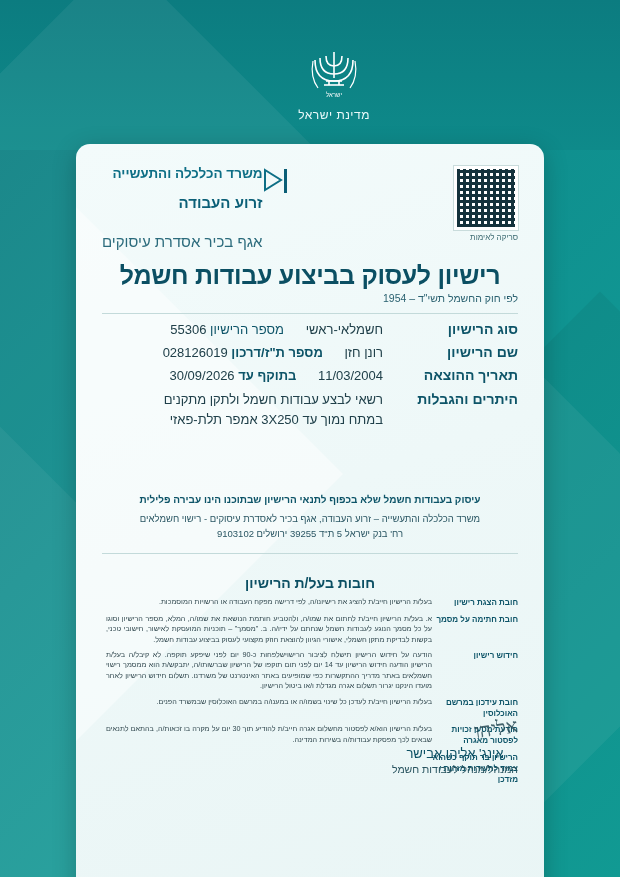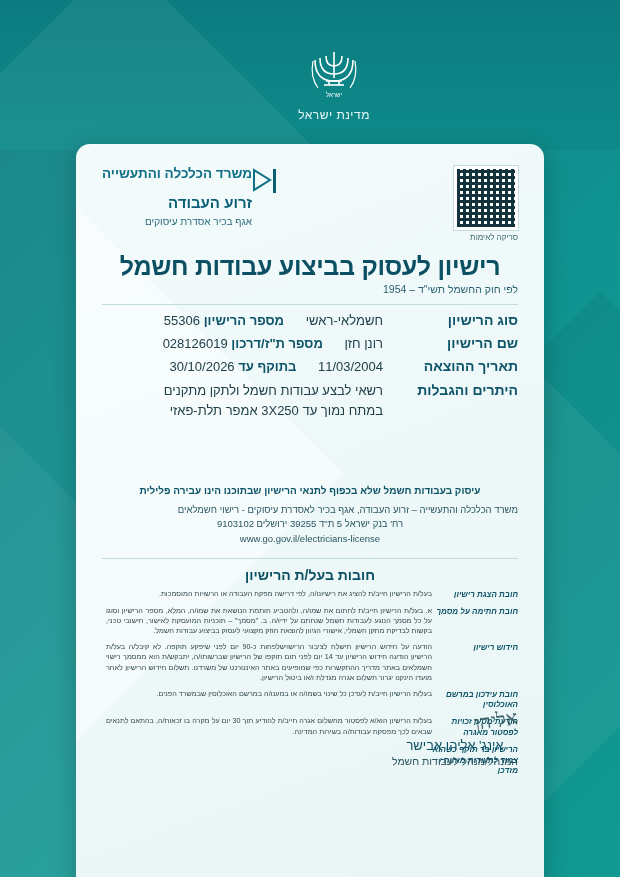--- a/index.html
+++ b/index.html
@@ -71,21 +71,21 @@
   }
   .card-inner{position:relative;z-index:2;padding:22px 26px 0 26px;}
 
   
   .hdr{display:flex;flex-direction:row-reverse;justify-content:space-between;align-items:flex-start;}
   .ministry{
     text-align:right;direction:rtl;line-height:1.25;
   }
   .ministry .m1{font-size:13.5px;color:#0e6f86;font-weight:bold;}
   .ministry .m2{font-size:15px;color:#0b5f77;font-weight:bold;margin-top:11px;}
-  .ministry .m3{font-size:10px;color:#2b6b7c;margin-top:3px;}
+  .ministry .m3{font-size:15px;color:#2b6b7c;margin-top:20px;}
   .ministry-logo{
     display:inline-block;vertical-align:top;margin-right:6px;
   }
 
   .qr-block{text-align:right;direction:rtl;}
   .qr{
     width:58px;height:58px;
     background-image:
       repeating-linear-gradient(0deg,#14323c 0 3px,transparent 3px 6px),
       repeating-linear-gradient(90deg,#14323c 0 3px,transparent 3px 6px);
@@ -115,34 +115,34 @@
   .f-value{font-size:13px;color:#20404a;text-align:right;}
   .f-value .v2{margin-right:18px;}
   .f-value.multi{line-height:1.5;}
 
   .mid-gap{height:52px;}
 
   .legal{
     direction:rtl;text-align:center;margin-top:4px;
   }
   .legal .l1{font-size:10px;font-weight:bold;color:#0d5468;line-height:1.5;}
-  .legal .l2{font-size:9.5px;color:#2a5663;margin-top:5px;line-height:1.5;text-align:right;}
+  .legal .l2{font-size:9.5px;color:#2a5663;margin-top:5px;line-height:1.5;}
   .legal .l3{font-size:9.5px;color:#2a5663;line-height:1.5;}
   .legal .l4{font-size:9.5px;color:#2a5663;line-height:1.5;}
 
   .sec-head{
     text-align:center;direction:rtl;font-size:14px;font-weight:bold;color:#0b4f63;
-    margin-top:12px;border-top:1px solid #c3dada;padding-top:8px;
+    margin-top:12px;border-top:1px solid #c3dada;padding-top:21px;
   }
 
   .duties{direction:rtl;margin-top:6px;}
   .duty{display:flex;flex-direction:row;align-items:flex-start;margin-bottom:5px;}
   .d-label{
     width:86px;flex:none;font-size:8px;font-weight:bold;color:#0d5468;
-    text-align:right;line-height:1.35;padding-top:1px;font-style:italic;
+    text-align:right;line-height:1.35;padding-top:1px;
   }
   .d-text{
     flex:1;font-size:7.2px;color:#30474e;text-align:justify;line-height:1.45;
     padding-left:4px;
   }
 
   .sign{
     position:absolute;bottom:10px;right:26px;left:26px;direction:rtl;
     display:flex;flex-direction:row;justify-content:space-between;align-items:flex-end;
   }
@@ -214,58 +214,57 @@
     </div>
 
     <div class="title">רישיון לעסוק בביצוע עבודות חשמל</div>
     <div class="subtitle">לפי חוק החשמל תשי"ד – 1954</div>
     <div class="rule"></div>
 
     <div class="field">
       <div class="f-label">סוג הרישיון</div>
       <div class="f-value">
         <span>חשמלאי-ראשי</span>
-        <span class="v2" style="font-weight:bold;color:#0d5468;">מספר הרישיון</span>
+        <span class="v2" style="font-weight:normal;color:#0d5468;">מספר הרישיון</span>
         <span>55306</span>
       </div>
     </div>
 
     <div class="field">
       <div class="f-label">שם הרישיון</div>
       <div class="f-value">
         <span>רונן חזן</span>
         <span class="v2" style="font-weight:bold;color:#0d5468;">מספר ת"ז/דרכון</span>
         <span>028126019</span>
       </div>
     </div>
 
     <div class="field">
       <div class="f-label">תאריך ההוצאה</div>
       <div class="f-value">
         <span>11/03/2004</span>
         <span class="v2" style="font-weight:bold;color:#0d5468;">בתוקף עד</span>
-        <span>30/10/2026</span>
+        <span>30/09/2026</span>
       </div>
     </div>
 
     <div class="field">
       <div class="f-label">היתרים והגבלות</div>
       <div class="f-value multi">
         <div>רשאי לבצע עבודות חשמל ולתקן מתקנים</div>
         <div>במתח נמוך עד 3X250 אמפר תלת-פאזי</div>
       </div>
     </div>
 
     <div class="mid-gap"></div>
 
     <div class="legal">
       <div class="l1">עיסוק בעבודות חשמל שלא בכפוף לתנאי הרישיון שבתוכנו הינו עבירה פלילית</div>
       <div class="l2">משרד הכלכלה והתעשייה – זרוע העבודה, אגף בכיר לאסדרת עיסוקים - רישוי חשמלאים</div>
       <div class="l3">רח' בנק ישראל 5 ת"ד 39255 ירושלים 9103102</div>
-      <div class="l4">www.go.gov.il/electricians-license</div>
     </div>
 
     <div class="sec-head">חובות בעל/ת הרישיון</div>
 
     <div class="duties">
       <div class="duty">
         <div class="d-label">חובת הצגת רישיון</div>
         <div class="d-text">בעל/ת הרישיון חייב/ת להציג את רישיונו/ה, לפי דרישה מפקח העבודה או הרשויות המוסמכות.</div>
       </div>
       <div class="duty">

